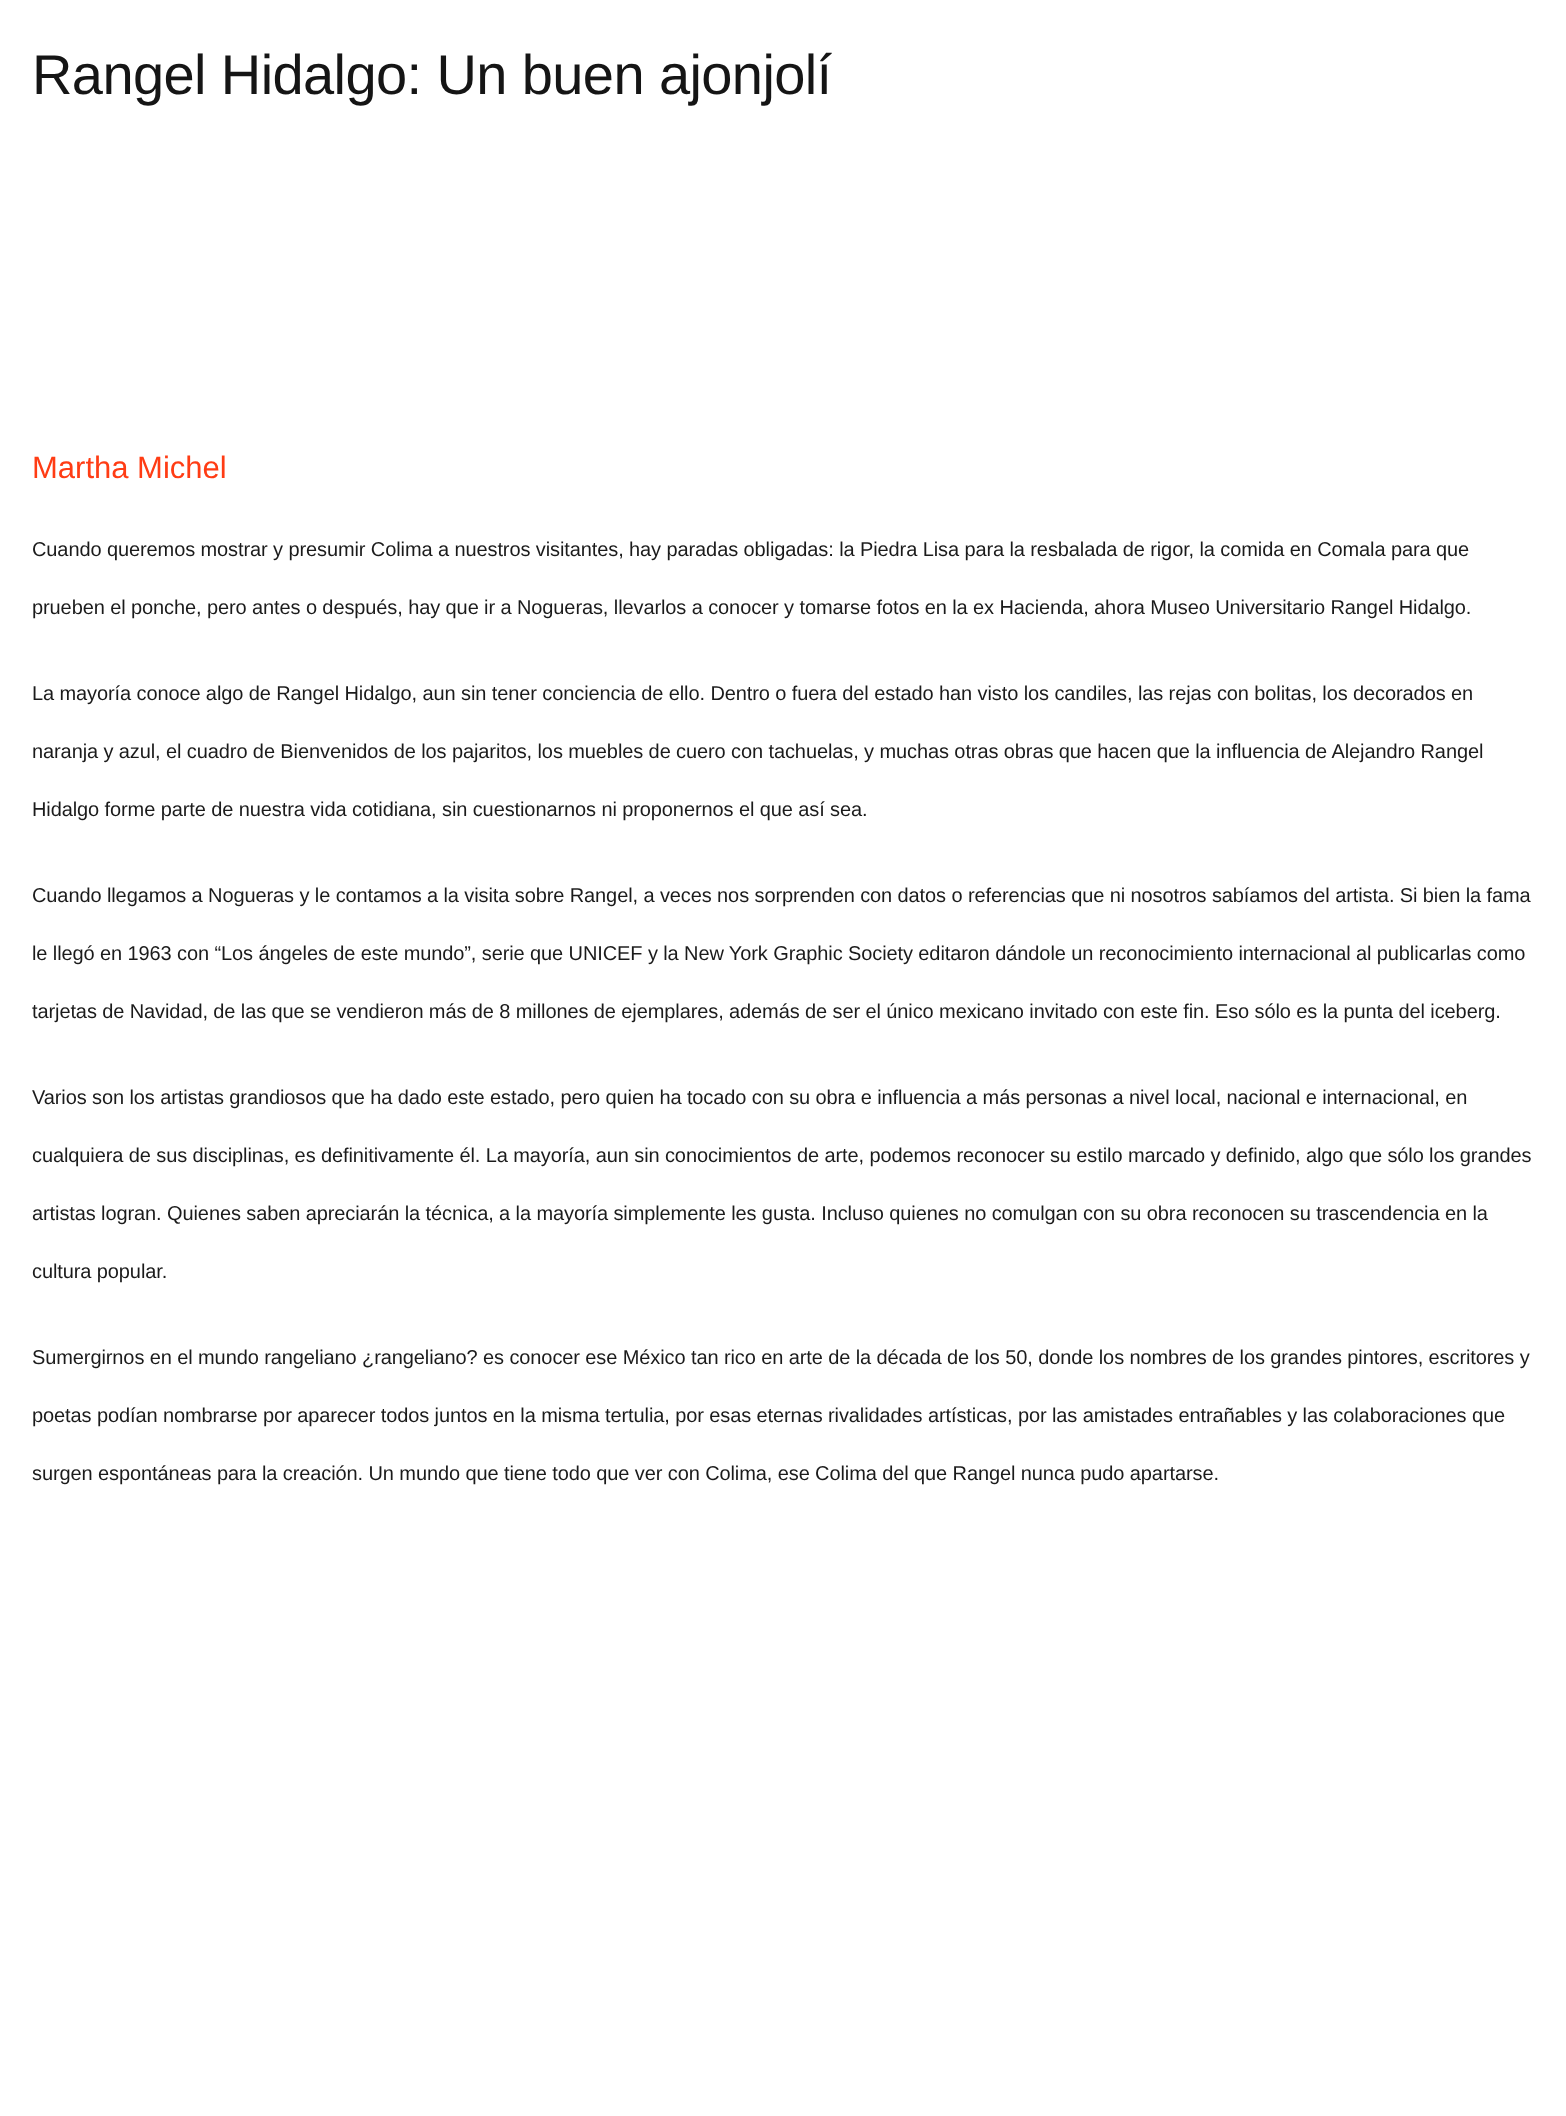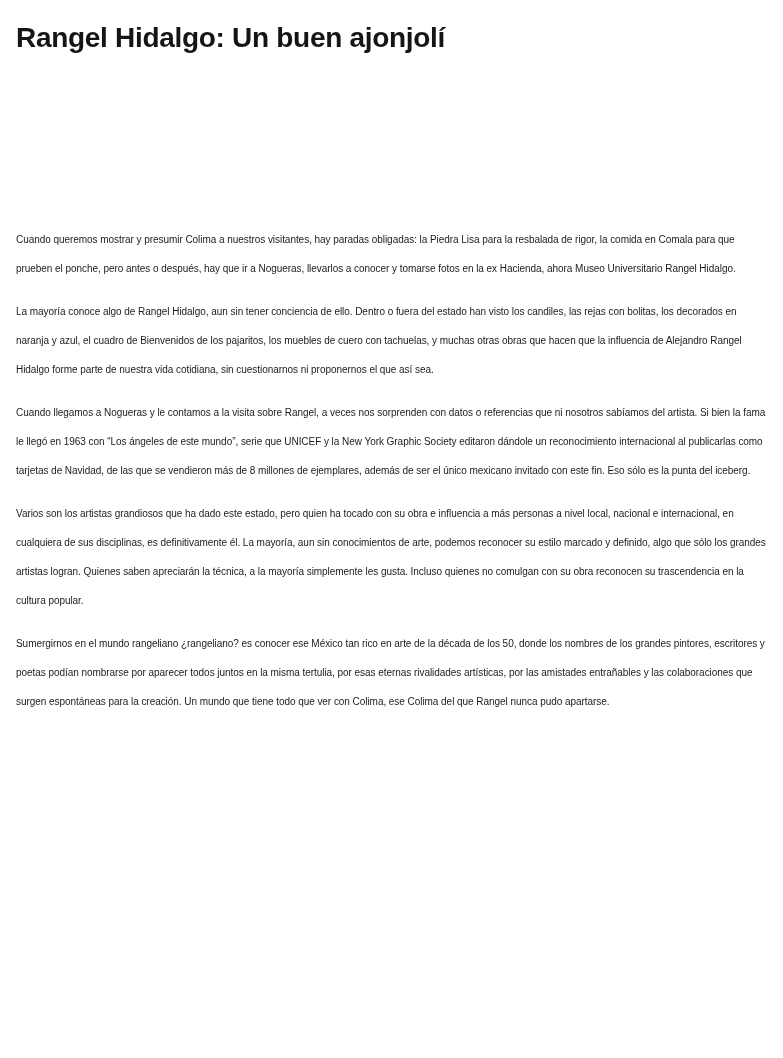--- a/index.html
+++ b/index.html
@@ -17,21 +17,21 @@
     .article {
       padding: 0 16px 0 16px;
       box-sizing: border-box;
       width: 783px;
     }
     .title {
       margin: 0;
       padding-top: 20px;
       font-size: 28px;
       line-height: 36px;
-      font-weight: bold;
+      font-weight: normal;
       color: #151515;
       letter-spacing: -0.3px;
     }
     .media-space {
       height: 169px;
     }
     .author {
       display: block;
       font-size: 15.5px;
       line-height: 20px;
@@ -48,20 +48,21 @@
     }
   </style>
 </head>
 <body>
 
 <div class="article">
   <h1 class="title">Rangel Hidalgo: Un buen ajonjolí</h1>
 
   <div class="media-space"></div>
 
+  <a class="author">Martha Michel</a>
 
   <div class="body">
     <p class="para">Cuando queremos mostrar y presumir Colima a nuestros visitantes, hay paradas obligadas: la Piedra Lisa para la resbalada de rigor, la comida en Comala para que prueben el ponche, pero antes o después, hay que ir a Nogueras, llevarlos a conocer y tomarse fotos en la ex Hacienda, ahora Museo Universitario Rangel Hidalgo.</p>
     <p class="para">La mayoría conoce algo de Rangel Hidalgo, aun sin tener conciencia de ello. Dentro o fuera del estado han visto los candiles, las rejas con bolitas, los decorados en naranja y azul, el cuadro de Bienvenidos de los pajaritos, los muebles de cuero con tachuelas, y muchas otras obras que hacen que la influencia de Alejandro Rangel Hidalgo forme parte de nuestra vida cotidiana, sin cuestionarnos ni proponernos el que así sea.</p>
     <p class="para">Cuando llegamos a  Nogueras y le contamos a la visita sobre Rangel, a veces nos sorprenden con datos o referencias que ni nosotros sabíamos del artista. Si bien la fama  le llegó en 1963 con “Los ángeles de este mundo”, serie que UNICEF y la New York Graphic Society editaron dándole un reconocimiento internacional al publicarlas como tarjetas de Navidad, de las que se vendieron más de 8 millones de ejemplares, además de ser el único mexicano invitado con este fin. Eso sólo es la punta del iceberg.</p>
     <p class="para">Varios son los artistas grandiosos que ha dado este estado, pero quien ha tocado con su obra e influencia a más personas a nivel local, nacional e internacional, en cualquiera de sus disciplinas, es definitivamente él. La mayoría, aun sin conocimientos de arte, podemos reconocer su estilo marcado y definido, algo que sólo los grandes artistas logran. Quienes saben apreciarán la técnica, a la mayoría simplemente les gusta. Incluso quienes no comulgan con su obra reconocen su trascendencia en la cultura popular.</p>
     <p class="para">Sumergirnos en el mundo rangeliano ¿rangeliano? es conocer ese México tan rico en arte de la década de los 50, donde los nombres de los grandes pintores, escritores y poetas podían nombrarse por aparecer todos juntos en la misma tertulia, por esas eternas rivalidades artísticas, por las amistades entrañables y las colaboraciones que surgen espontáneas para la creación. Un mundo que tiene todo que ver con Colima, ese Colima del que Rangel nunca pudo apartarse.</p>
   </div>
 </div>
 

